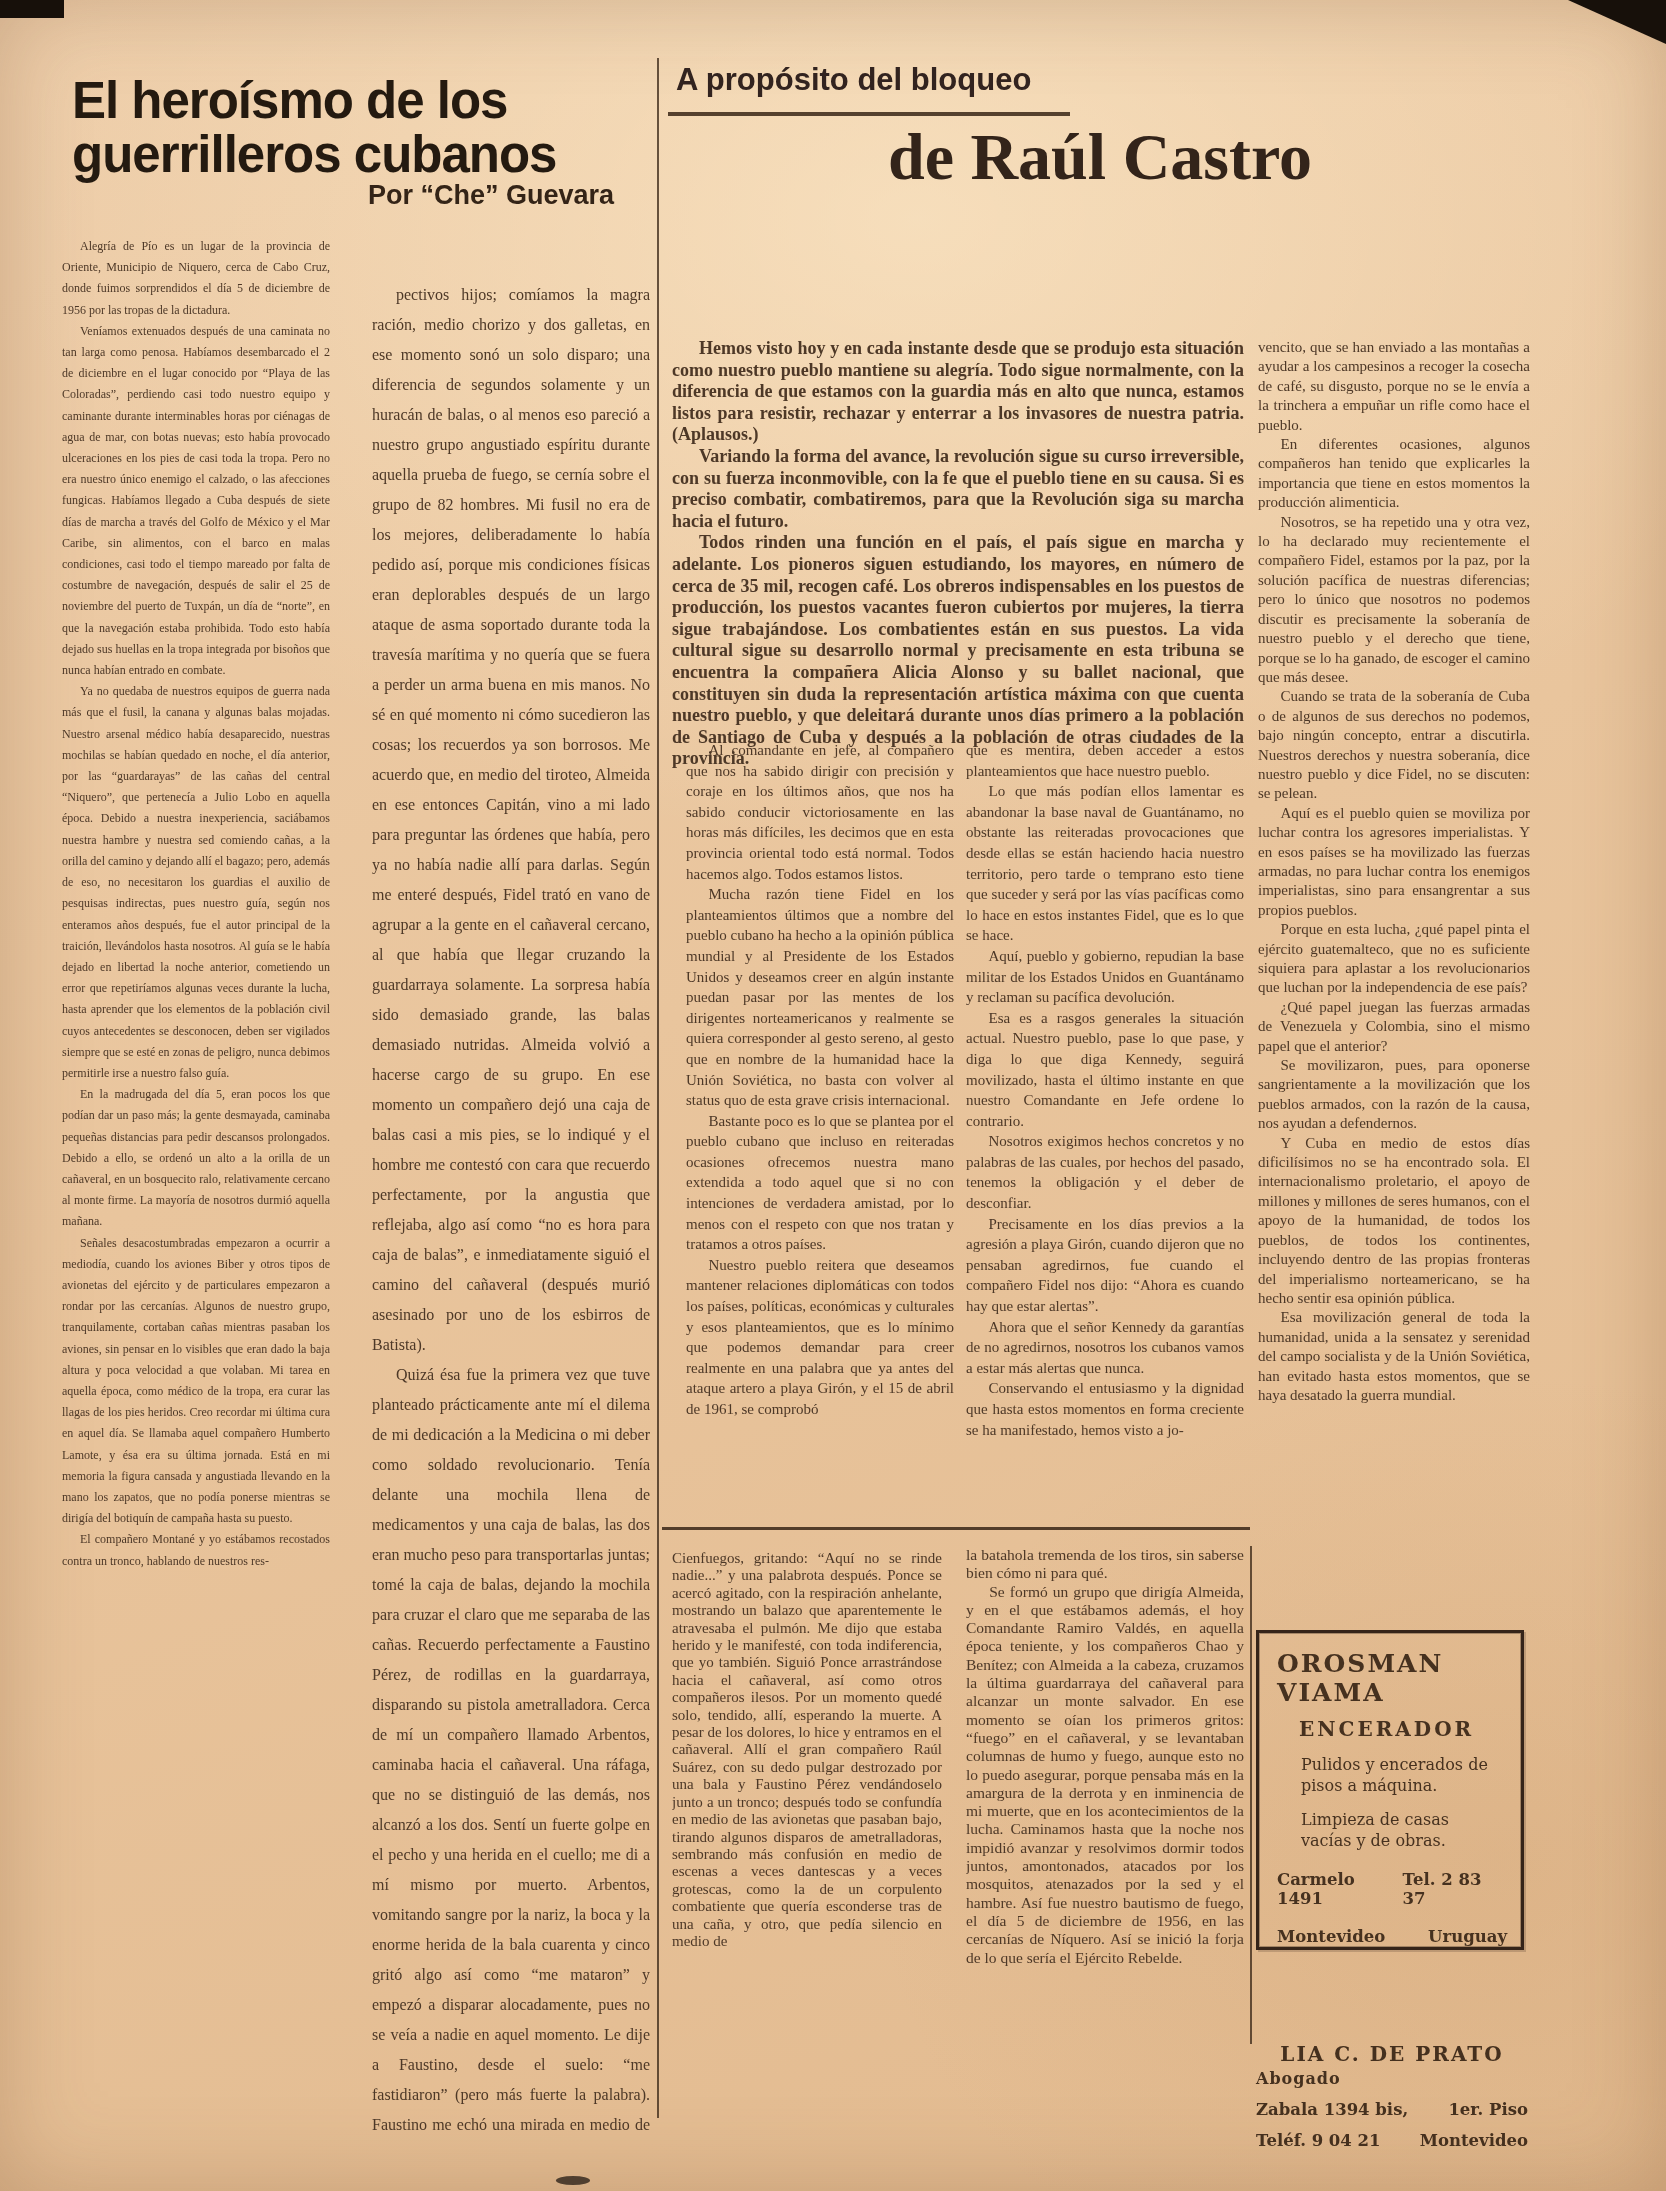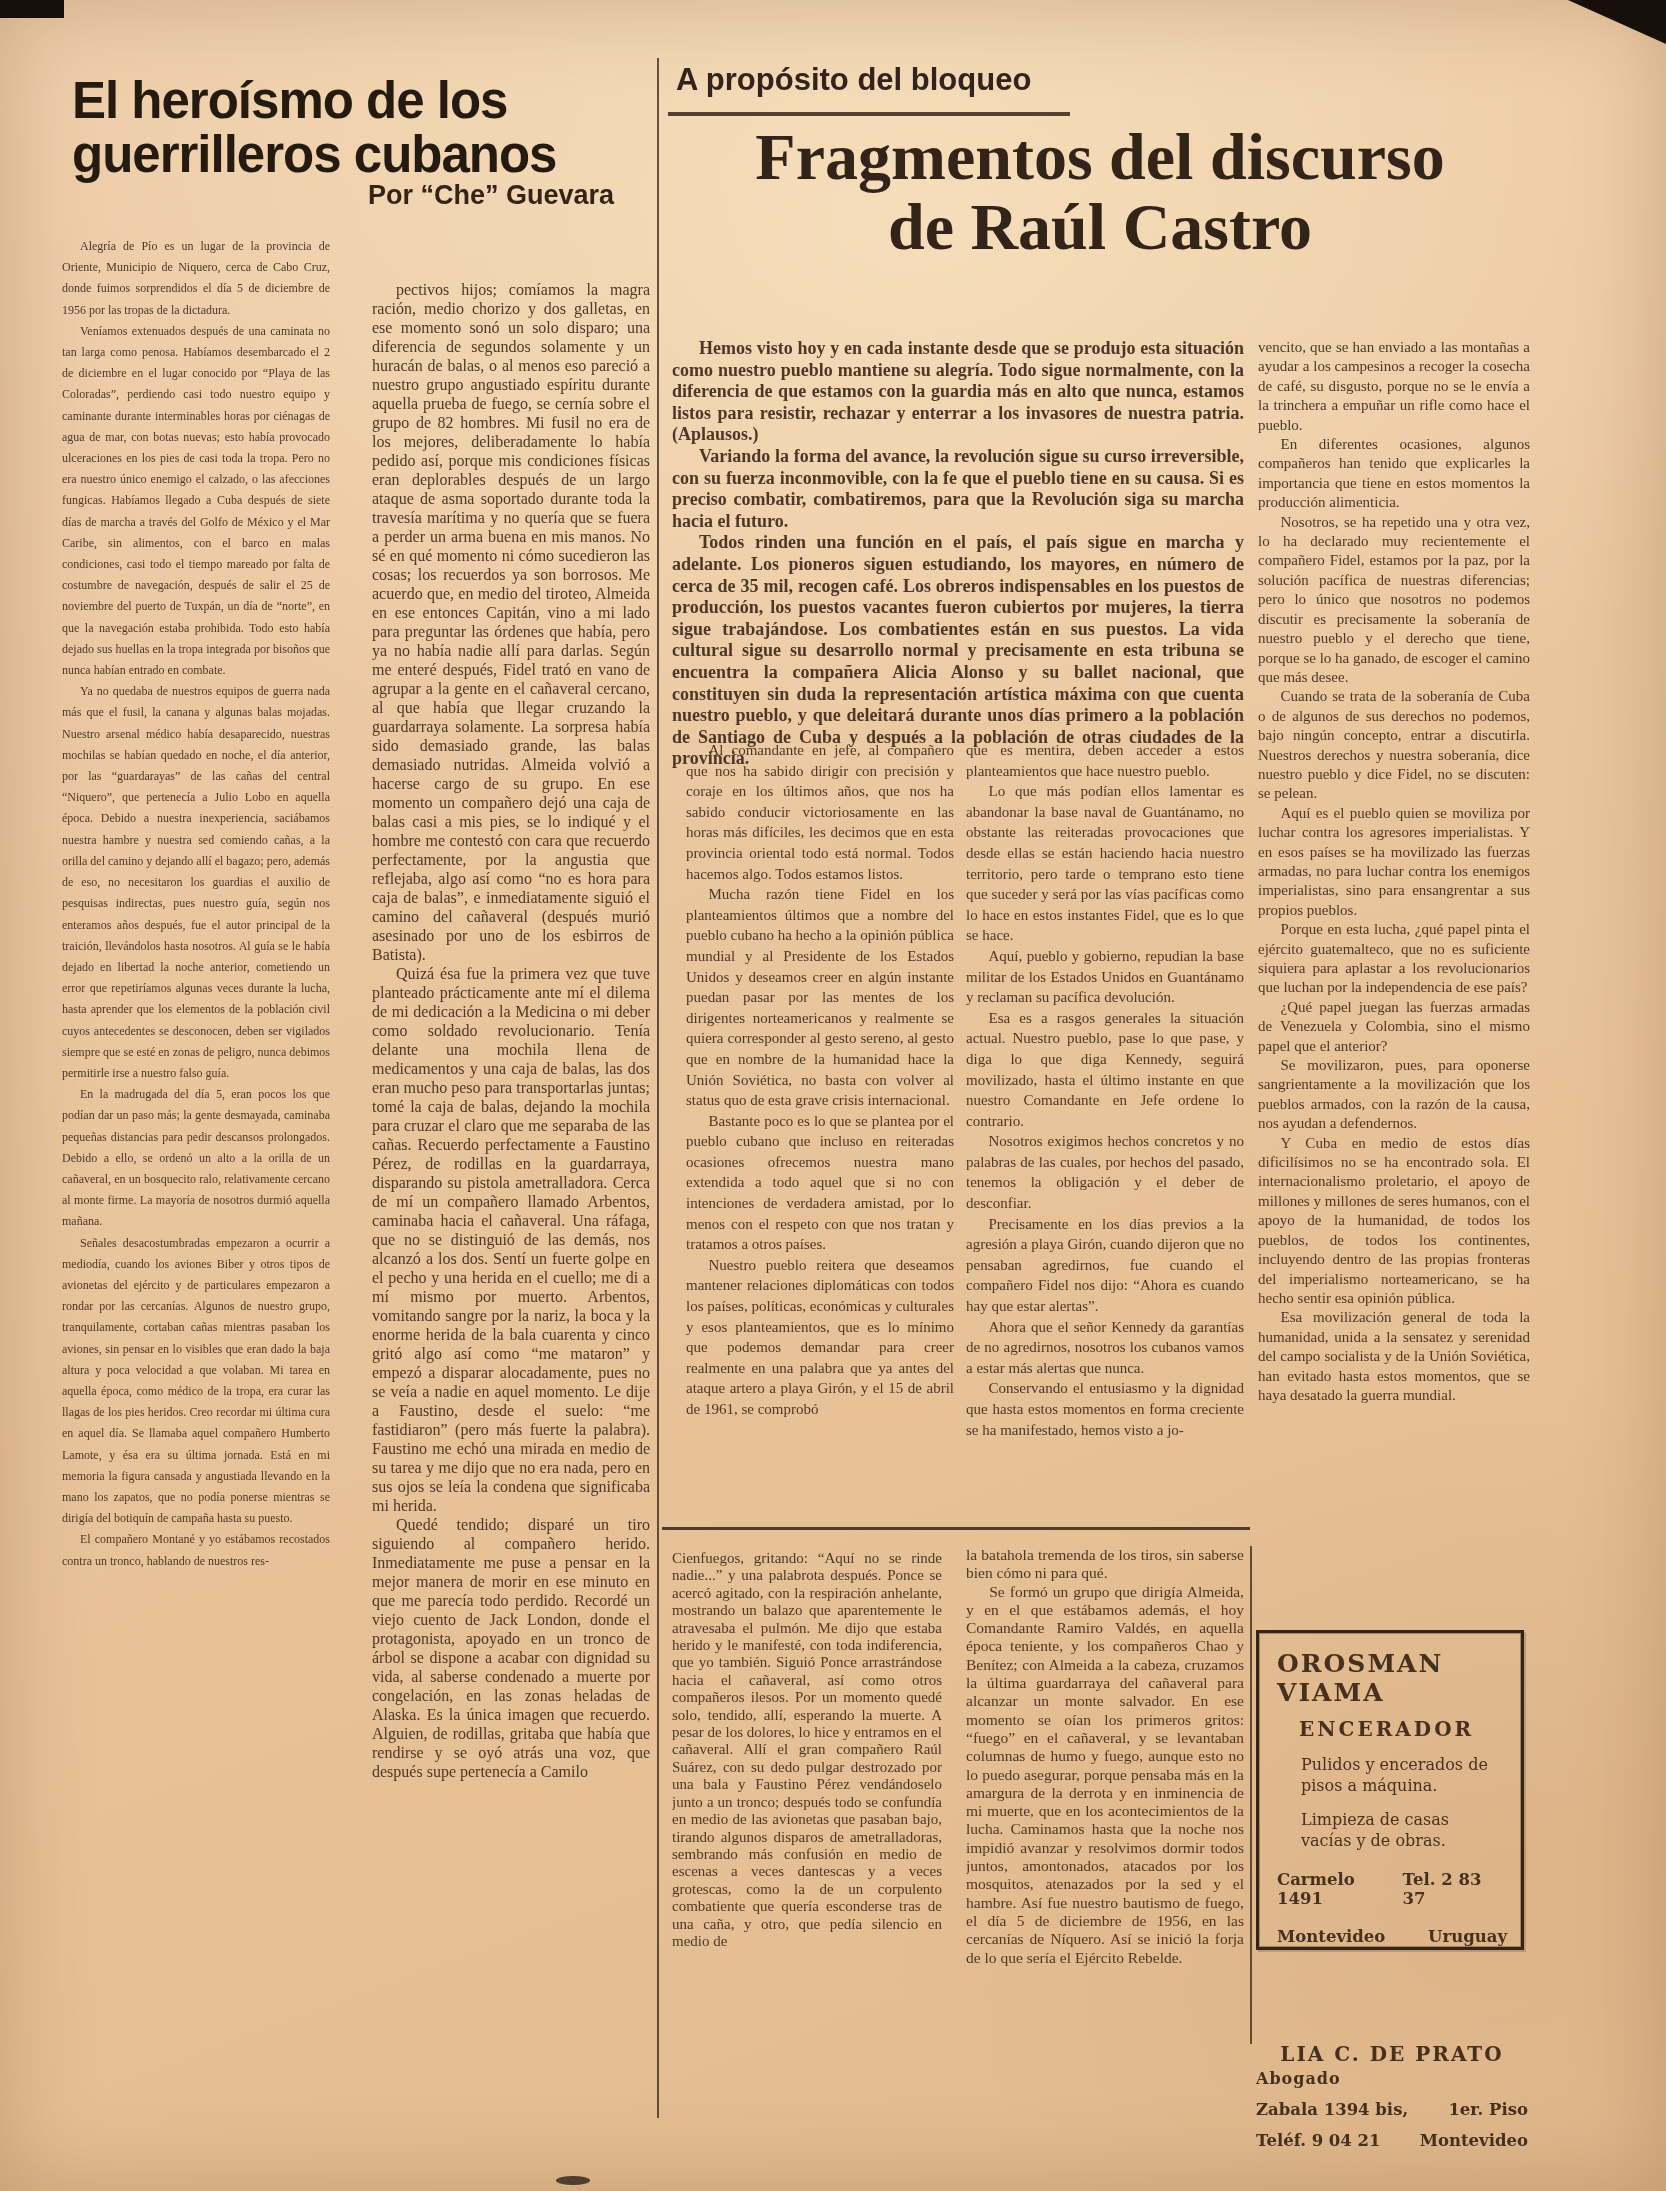--- a/index.html
+++ b/index.html
@@ -16,21 +16,21 @@
   .col{position:absolute;text-align:justify;overflow:hidden;}
   .col p{margin:0;text-indent:1.5em;}
   .cont p:first-child{text-indent:0;}
   
   .lhead{left:56px;top:58px;width:600px;margin:16px;font-family:"Liberation Sans",sans-serif;
          font-weight:700;font-size:51px;line-height:54px;letter-spacing:-1px;color:#241a10;}
   .lhead span{display:block;}
   .byline{left:368px;top:180px;width:290px;font-family:"Liberation Sans",sans-serif;
           font-weight:700;font-size:27px;color:#342417;}
   #lcol1{left:62px;top:236px;width:268px;height:1905px;font-size:12px;line-height:21.2px;}
-  #lcol2{left:372px;top:280px;width:278px;height:1860px;font-size:16px;line-height:19px;}
+  #lcol2{left:372px;top:280px;width:278px;height:1860px;font-size:16px;line-height:30px;}
   
   .vrule{position:absolute;width:2px;background:rgba(62,42,26,.78);}
   .hrule{position:absolute;height:3px;background:rgba(56,38,22,.85);}
   
   .kicker{left:676px;top:62px;width:560px;font-family:"Liberation Sans",sans-serif;
           font-weight:700;font-size:31px;color:#32231ا5;color:#32231f;}
   .mhead{left:660px;top:122px;width:880px;margin:0;font-family:"Liberation Serif",serif;
          font-weight:700;font-size:66px;line-height:70px;text-align:center;color:#33241a;}
   .mhead span{display:block;}
   #intro{left:672px;top:338px;width:572px;font-size:18px;line-height:21.6px;font-weight:bold;}
@@ -88,21 +88,20 @@
   </section>
 
   <div class="vrule" style="left:657px;top:58px;height:2060px;"></div>
   <div class="vrule" style="left:1250px;top:1546px;height:498px;"></div>
   <div class="hrule" style="left:668px;top:112px;width:402px;height:4px;"></div>
   <div class="hrule" style="left:662px;top:1527px;width:588px;"></div>
 
   <section>
     <div class="abs kicker">A propósito del bloqueo</div>
     <h1 class="abs mhead">
-      <span>Fragmentos del discurso</span>
       <span>de Raúl Castro</span>
     </h1>
     <div class="col" id="intro">
         <p>Hemos visto hoy y en cada instante desde que se produjo esta situación como nuestro pueblo mantiene su alegría. Todo sigue normalmente, con la diferencia de que estamos con la guardia más en alto que nunca, estamos listos para resistir, rechazar y enterrar a los invasores de nuestra patria. (Aplausos.)</p>
         <p>Variando la forma del avance, la revolución sigue su curso irreversible, con su fuerza inconmovible, con la fe que el pueblo tiene en su causa. Si es preciso combatir, combatiremos, para que la Revolución siga su marcha hacia el futuro.</p>
         <p>Todos rinden una función en el país, el país sigue en marcha y adelante. Los pioneros siguen estudiando, los mayores, en número de cerca de 35 mil, recogen café. Los obreros indispensables en los puestos de producción, los puestos vacantes fueron cubiertos por mujeres, la tierra sigue trabajándose. Los combatientes están en sus puestos. La vida cultural sigue su desarrollo normal y precisamente en esta tribuna se encuentra la compañera Alicia Alonso y su ballet nacional, que constituyen sin duda la representación artística máxima con que cuenta nuestro pueblo, y que deleitará durante unos días primero a la población de Santiago de Cuba y después a la población de otras ciudades de la provincia.</p>
       </div>
     <div class="col" id="colA">
         <p>Al comandante en jefe, al compañero que nos ha sabido dirigir con precisión y coraje en los últimos años, que nos ha sabido conducir victoriosamente en las horas más difíciles, les decimos que en esta provincia oriental todo está normal. Todos hacemos algo. Todos estamos listos.</p>
         <p>Mucha razón tiene Fidel en los planteamientos últimos que a nombre del pueblo cubano ha hecho a la opinión pública mundial y al Presidente de los Estados Unidos y deseamos creer en algún instante puedan pasar por las mentes de los dirigentes norteamericanos y realmente se quiera corresponder al gesto sereno, al gesto que en nombre de la humanidad hace la Unión Soviética, no basta con volver al status quo de esta grave crisis internacional.</p>

